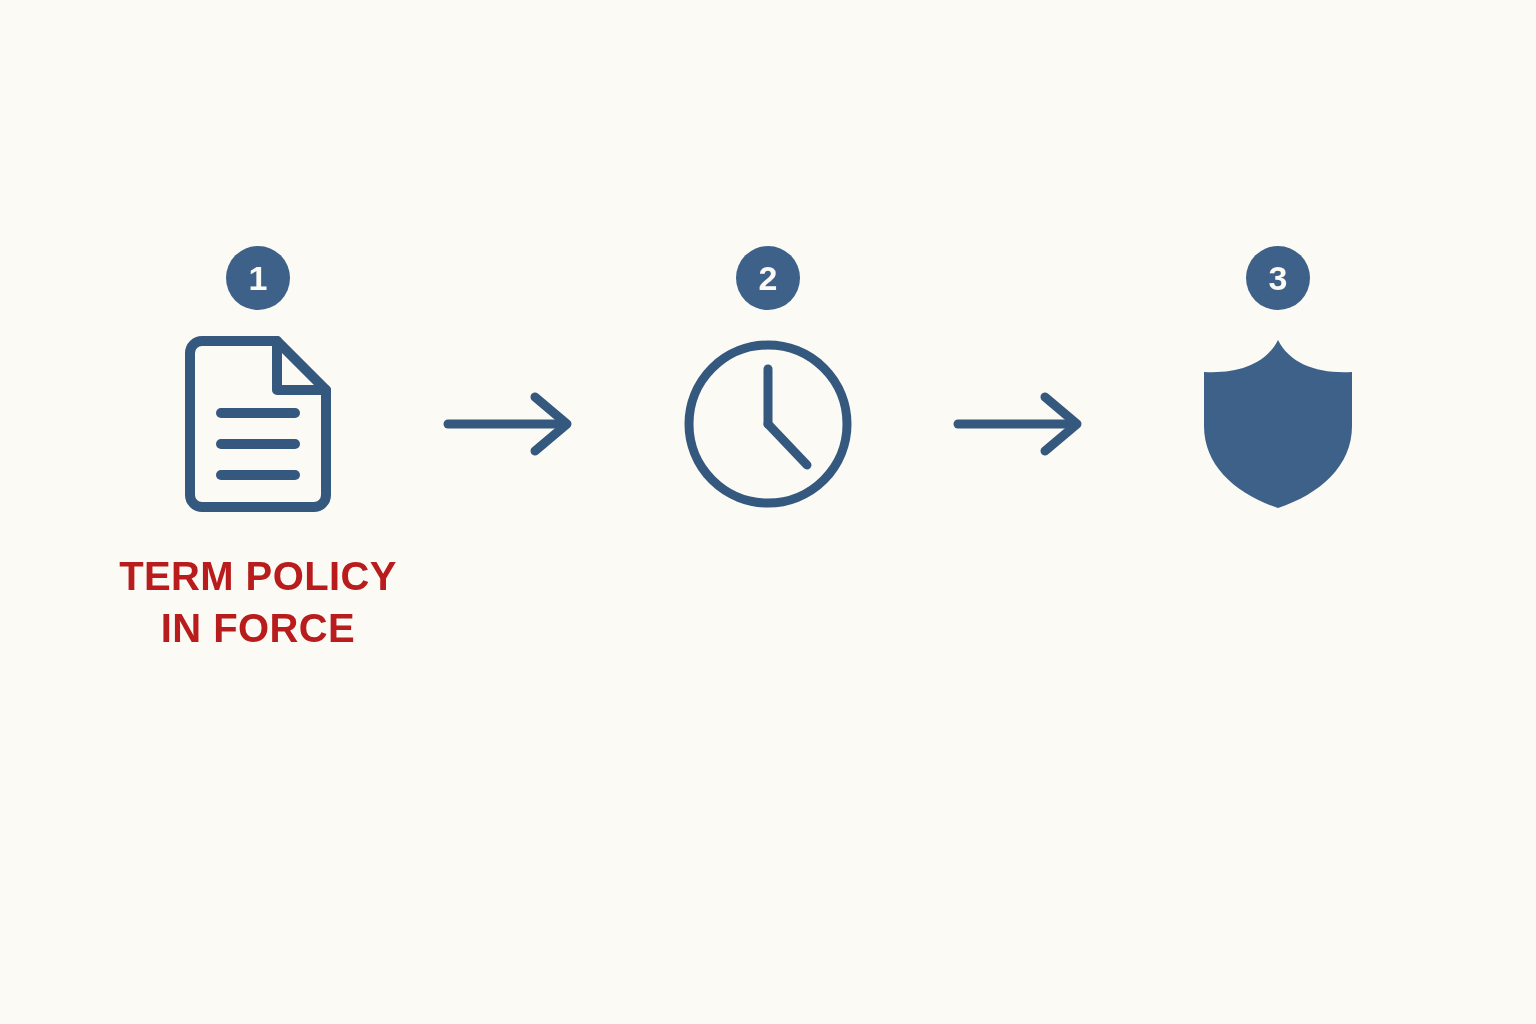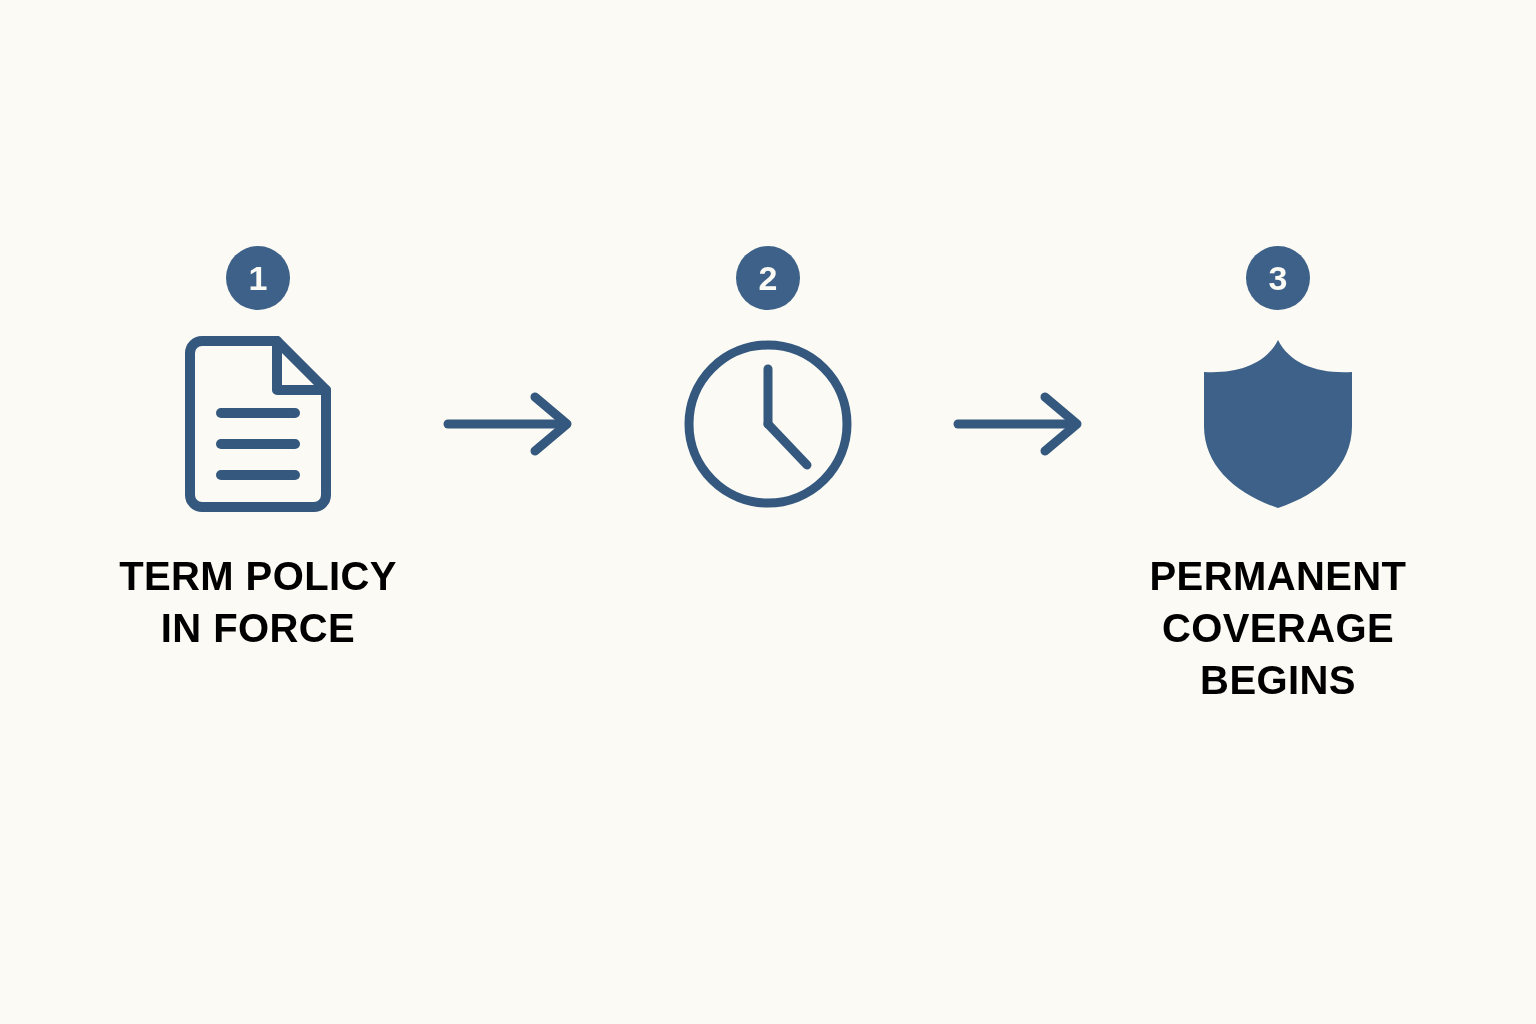--- a/index.html
+++ b/index.html
@@ -73,21 +73,21 @@
     height: 200px;
     display: flex;
     align-items: center;
     justify-content: center;
     width: 100%;
   }
 
   .step-label {
     margin-top: 26px;
     text-align: center;
-    color: #000000;
+    color: #b91c1c;
     font-size: 40px;
     font-weight: bold;
     line-height: 1.30;
     letter-spacing: 0.4px;
     text-transform: uppercase;
     font-family: "Liberation Sans", sans-serif;
     white-space: pre-line;
   }
 
   
@@ -197,19 +197,16 @@
                      C 68 26, 40 36, 6 34
                      L 6 88
                      C 6 128, 38 156, 80 170
                      C 122 156, 154 128, 154 88
                      L 154 34
                      C 120 36, 92 26, 80 2 Z"></path>
           </svg>
         </span>
       </div>
 
-      <div class="step-label">PERMANENT
-COVERAGE
-BEGINS</div>
     </div>
 
   </div>
 </div>
 
 </body></html>

